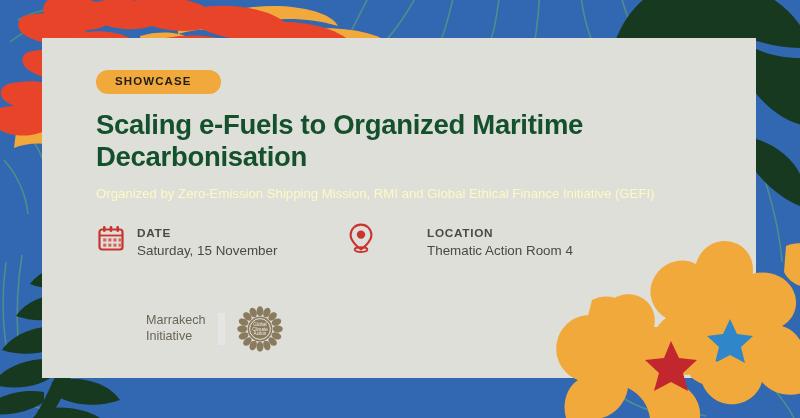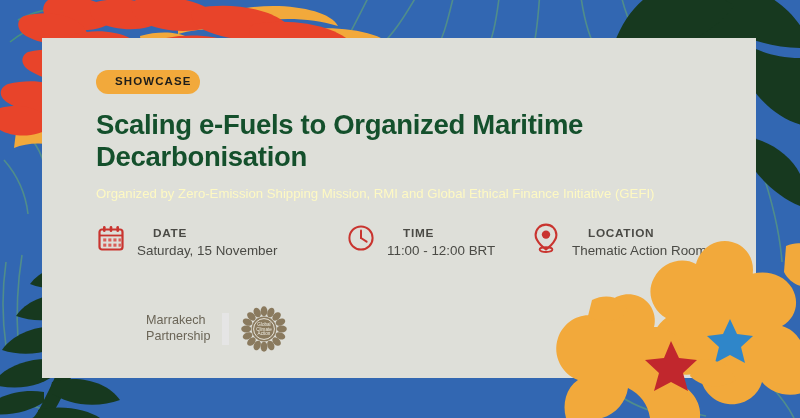--- a/index.html
+++ b/index.html
@@ -34,21 +34,21 @@
   }
 
   
   #badge {
     display: inline-block;
     background: #f2a93b;
     color: #1d1d1b;
     font-size: 11.5px;
     font-weight: bold;
     letter-spacing: 1.1px;
-    padding: 6px 8px 6px 19px;
+    padding: 6px 29px 6px 19px;
     border-radius: 14px;
     line-height: 1;
   }
 
   
   #title {
     margin-top: 15px;
     color: #14502c;
     font-size: 27.5px;
     font-weight: bold;
@@ -67,36 +67,35 @@
 
   
   #details {
     margin-top: 19px;
     display: flex;
     align-items: flex-start;
   }
   .detail { display: flex; align-items: flex-start; }
   .detail.d0 { width: 250px; }
   .detail.d1 { width: 185px; }
-  .detail.d2 { width: 225px; }
+  .detail.d2 { width: 225px; gap: 40px; }
   .detail .ico {
     width: 30px; height: 32px;
     flex: 0 0 30px;
     margin-right: 11px;
     display: flex; align-items: center; justify-content: center;
   }
   .detail .ico svg { display: block; }
   .detail .txt { padding-top: 1px; }
   .detail .lbl {
     color: #4a4a45;
     font-size: 11.8px;
     font-weight: bold;
     letter-spacing: 0.7px;
     line-height: 1.25;
-    margin-left: 16px;
   }
   .detail .val {
     color: #4a4a45;
     font-size: 13.4px;
     line-height: 1.35;
     margin-top: 12px;
     white-space: nowrap;
   }
 
   
@@ -325,33 +324,20 @@
               <rect x="21.5" y="19.6" width="2.4" height="3.1"></rect>
             </g>
           </svg>
         </span>
         <span class="txt">
           <span class="lbl">DATE</span><br>
           <span class="val">Saturday, 15 November</span>
         </span>
       </div>
 
-      <div class="detail d1">
-        <span class="ico">
-          <svg width="28" height="28" viewBox="0 0 28 28" xmlns="http://www.w3.org/2000/svg">
-            <circle cx="14" cy="14" r="11.6" fill="none" stroke="#c9342f" stroke-width="2"></circle>
-            <line x1="14" y1="14" x2="14" y2="6.6" stroke="#c9342f" stroke-width="2" stroke-linecap="round"></line>
-            <line x1="14" y1="14" x2="19.6" y2="17.6" stroke="#c9342f" stroke-width="2" stroke-linecap="round"></line>
-          </svg>
-        </span>
-        <span class="txt">
-          <span class="lbl">TIME</span><br>
-          <span class="val">11:00 - 12:00 BRT</span>
-        </span>
-      </div>
 
       <div class="detail d2">
         <span class="ico">
           <svg width="28" height="30" viewBox="0 0 28 30" xmlns="http://www.w3.org/2000/svg">
             <path d="M14 1.6 C 8.2 1.6 3.6 6.2 3.6 12 C 3.6 19.2 14 26.4 14 26.4 C 14 26.4 24.4 19.2 24.4 12 C 24.4 6.2 19.8 1.6 14 1.6 Z" fill="none" stroke="#c9342f" stroke-width="2.1"></path>
             <circle cx="14" cy="11.6" r="4.2" fill="#c9342f"></circle>
             <ellipse cx="14" cy="26.6" rx="6.4" ry="2.4" fill="none" stroke="#c9342f" stroke-width="1.8"></ellipse>
           </svg>
         </span>
         <span class="txt">
@@ -362,21 +348,21 @@
 
     </div>
   </div>
 
   <div id="logos">
 
 
     <div id="mp-block">
       <div id="mp-text">
         <div>Marrakech</div>
-        <div>Partnership</div>
+        <div>Initiative</div>
       </div>
       <div id="gca-mark">
         <svg width="46" height="46" viewBox="0 0 46 46" xmlns="http://www.w3.org/2000/svg">
           <g fill="#8a7a5e">
             <g>
               <ellipse cx="23" cy="5.2" rx="3.4" ry="5"></ellipse>
               <ellipse cx="23" cy="5.2" rx="3.4" ry="5" transform="rotate(22.5 23 23)"></ellipse>
               <ellipse cx="23" cy="5.2" rx="3.4" ry="5" transform="rotate(45 23 23)"></ellipse>
               <ellipse cx="23" cy="5.2" rx="3.4" ry="5" transform="rotate(67.5 23 23)"></ellipse>
               <ellipse cx="23" cy="5.2" rx="3.4" ry="5" transform="rotate(90 23 23)"></ellipse>

